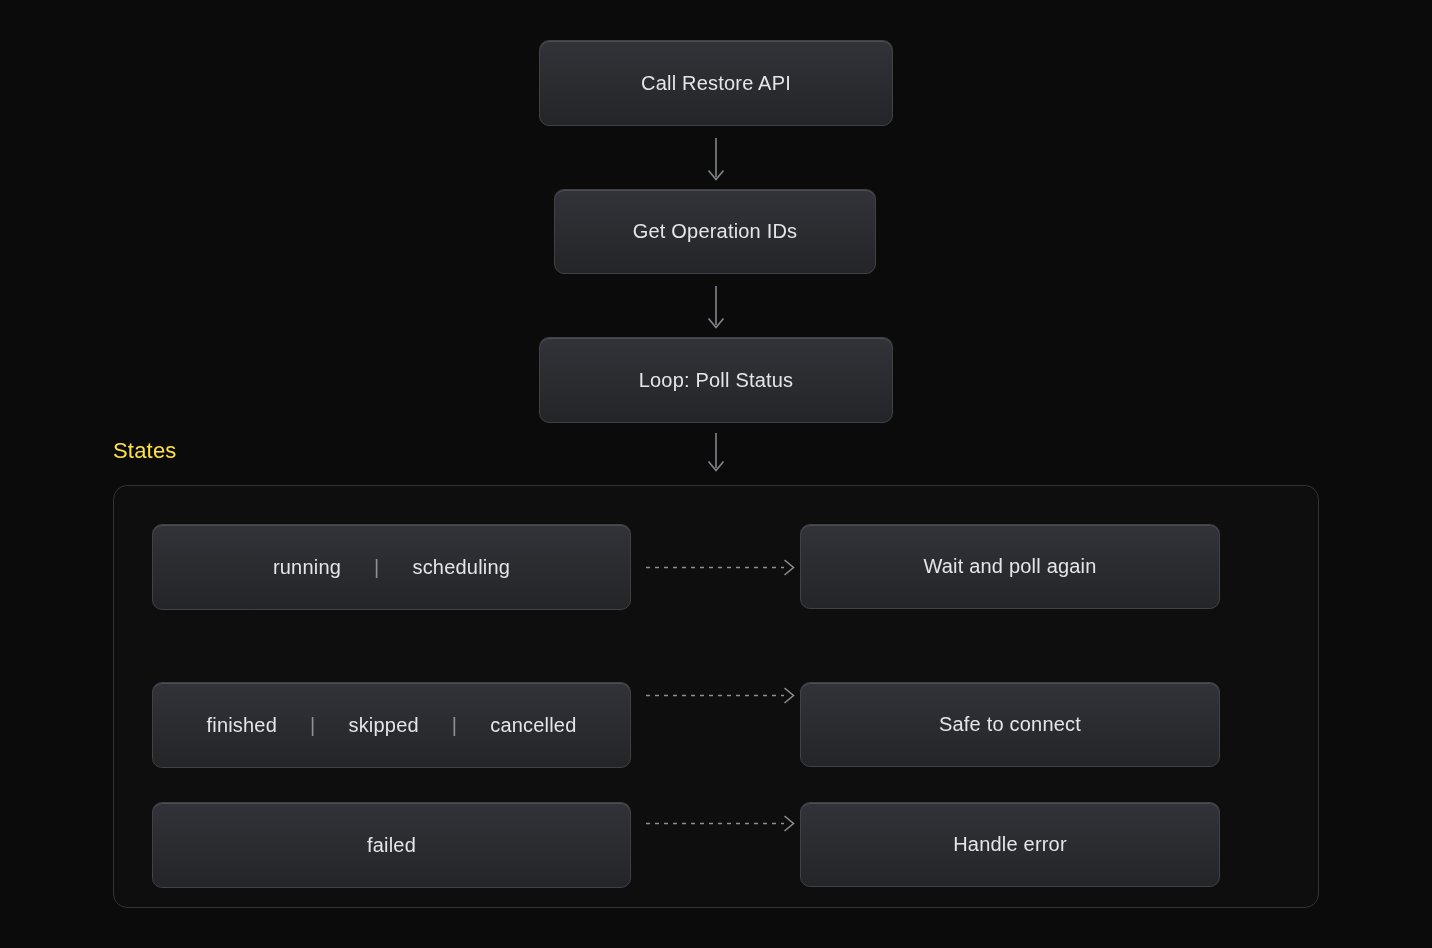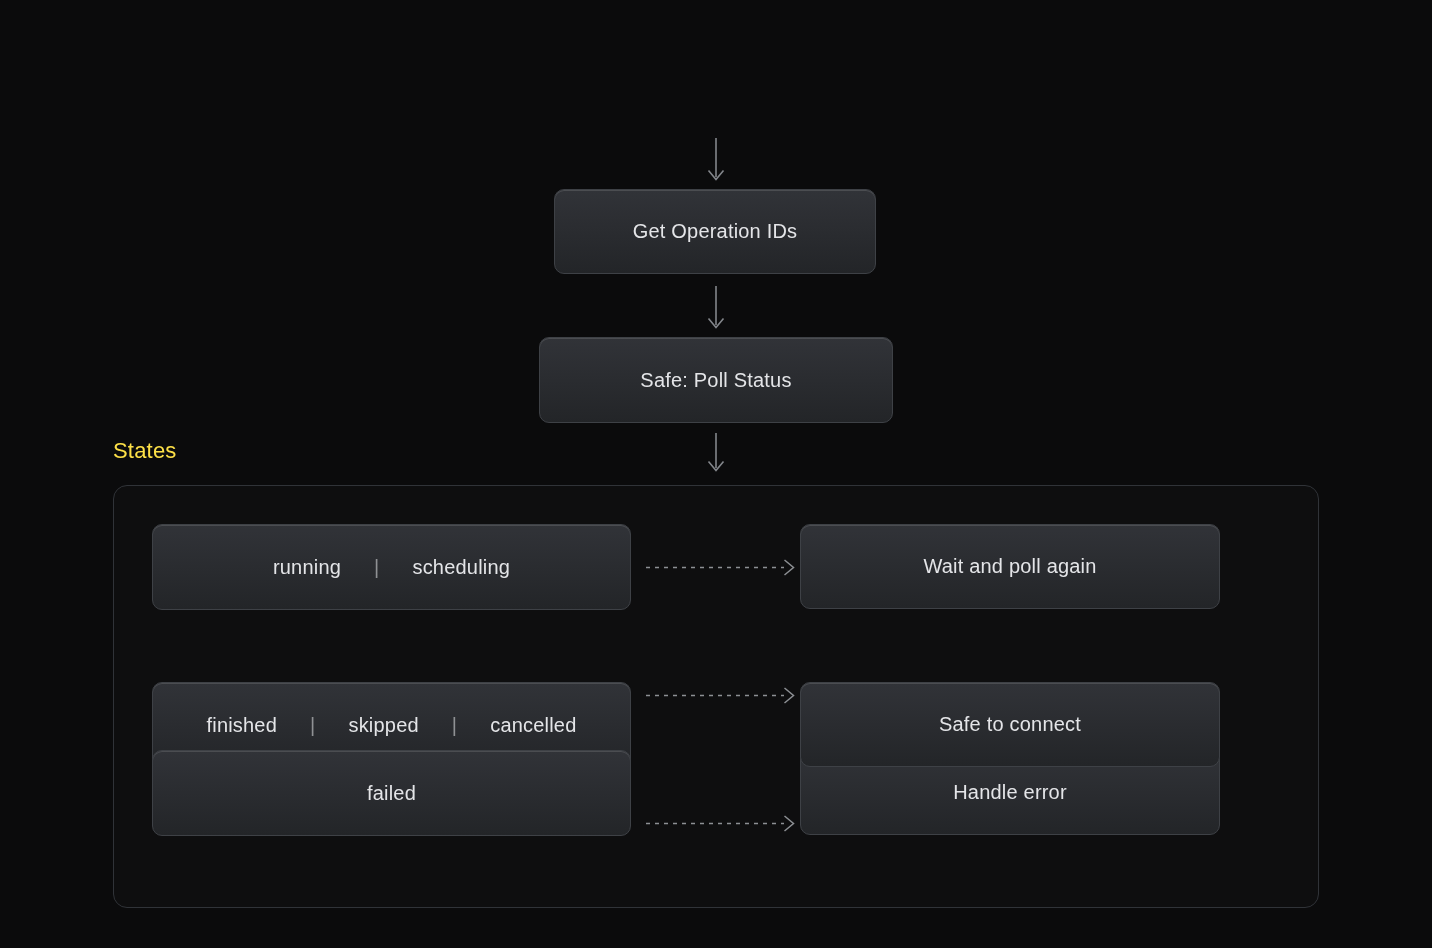--- a/index.html
+++ b/index.html
@@ -31,21 +31,21 @@
     white-space: nowrap;
   }
   .n-call { left: 539px; top: 40px;  width: 354px; height: 86px; }
   .n-get  { left: 554px; top: 189px; width: 322px; height: 85px; }
   .n-loop { left: 539px; top: 337px; width: 354px; height: 86px; }
 
   .state-left  { left: 152px; width: 479px; height: 86px; gap: 10px; }
   .state-right { left: 800px; width: 420px; height: 85px; }
   .row-1 { top: 524px; }
   .row-2 { top: 682px; }
-  .row-3 { top: 750px; }
+  .row-3 { top: 802px; }
 
   .sep {
     color: #8f9194;
     margin: 0 23px;
     font-weight: 300;
   }
 
   .states-title {
     position: absolute;
     left: 113px;
@@ -73,25 +73,28 @@
     width: 1432px;
     height: 948px;
     pointer-events: none;
   }
 </style>
 </head>
 <body>
 
 <div class="canvas">
 
+  <div class="node n-call">
+    <span>Call Restore API</span>
+  </div>
   <div class="node n-get">
     <span>Get Operation IDs</span>
   </div>
   <div class="node n-loop">
-    <span>Safe: Poll Status</span>
+    <span>Loop: Poll Status</span>
   </div>
 
   <div class="states-title">States</div>
   <div class="states-container"></div>
 
   <div class="node state-left row-1">
     <span>running</span>
     <span class="sep">|</span>
     <span>scheduling</span>
   </div>

